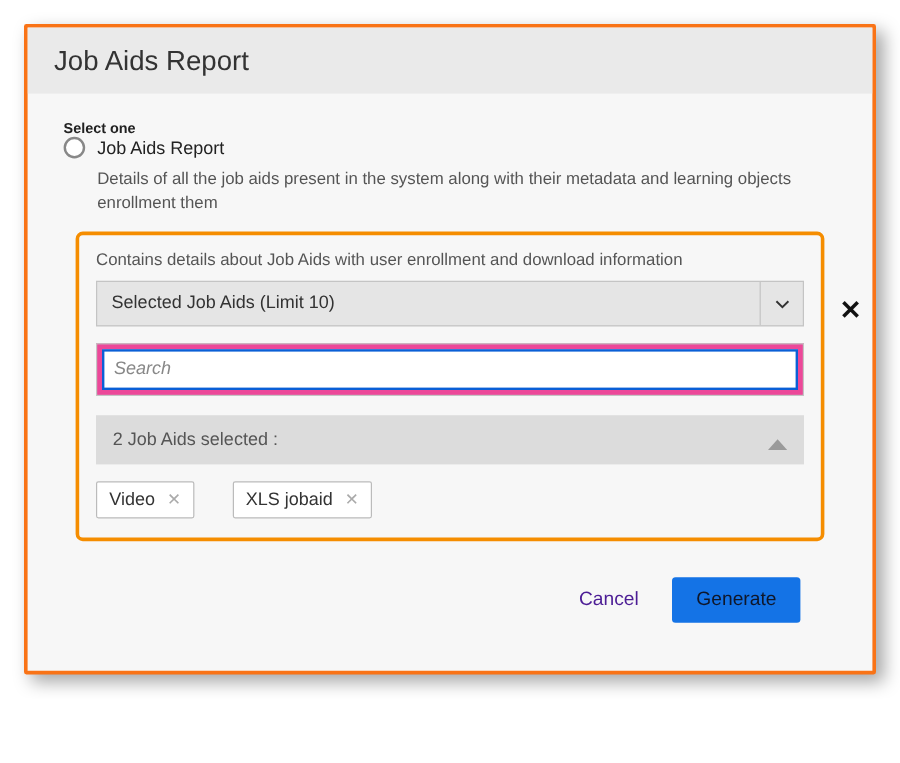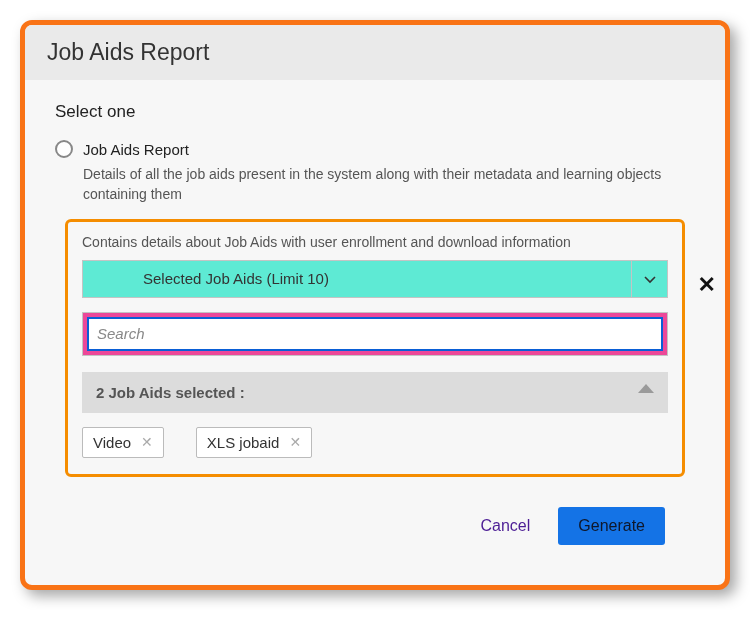--- a/index.html
+++ b/index.html
@@ -12,41 +12,41 @@
       background: #fff;
       padding: 20px;
     }
     .modal-wrap {
       width: 710px;
       margin: 0 auto;
       position: relative;
     }
     .modal {
       background: #f7f7f7;
-      border: 5px solid #f97316;
-      border-radius: 12px;
+      border: 3px solid #f97316;
+      border-radius: 2px;
       box-shadow: 6px 6px 14px rgba(0,0,0,0.35);
       overflow: hidden;
     }
     .modal-title-bar {
       background: #eaeaea;
       padding: 14px 22px;
     }
     .modal-title {
       font-size: 23px;
       font-weight: 400;
       color: #333;
     }
     .modal-body {
       padding: 22px 30px 18px 30px;
     }
     .subheading {
-      font-size: 17px;
+      font-size: 12px;
       color: #222;
-      margin-bottom: 18px;
+      font-weight: bold;
     }
     .radio-row {
       display: flex;
       align-items: center;
       gap: 10px;
       margin-bottom: 6px;
     }
     .radio {
       width: 18px;
       height: 18px;
@@ -96,24 +96,23 @@
       cursor: pointer;
     }
     .panel-desc {
       font-size: 14px;
       color: #555;
       margin-bottom: 10px;
     }
     .select-box {
       display: flex;
       border: 1px solid #c4c4c4;
-      background: #5eead4;
+      background: #e5e5e5;
       height: 38px;
       margin-bottom: 14px;
-      padding-left: 48px;
     }
     .select-box-label {
       flex: 1;
       padding: 8px 12px;
       font-size: 15px;
       color: #333;
       display: flex;
       align-items: center;
     }
     .select-box-caret {
@@ -142,24 +141,23 @@
       color: #888;
     }
     .search-input::placeholder {
       color: #888;
       font-style: italic;
     }
     .selected-bar {
       background: #dcdcdc;
       padding: 12px 14px;
       display: flex;
-      align-items: flex-start;
+      align-items: flex-end;
       justify-content: space-between;
       margin-bottom: 14px;
-      font-weight: bold;
     }
     .selected-bar-text {
       font-size: 15px;
       color: #555;
     }
     .collapse-tri {
       width: 0;
       height: 0;
       border-left: 8px solid transparent;
       border-right: 8px solid transparent;
@@ -222,21 +220,21 @@
     </div>
 
     <div class="modal-body">
 
       <div class="subheading">Select one</div>
 
       <div class="radio-row">
         <span class="radio"></span>
         <span class="radio-label">Job Aids Report</span>
       </div>
-      <div class="radio-desc">Details of all the job aids present in the system along with their metadata and learning objects containing them</div>
+      <div class="radio-desc">Details of all the job aids present in the system along with their metadata and learning objects enrollment them</div>
 
 
       <div class="highlight-panel">
 
         <span class="close-x">✕</span>
 
         <div class="panel-desc">Contains details about Job Aids with user enrollment and download information</div>
 
         <div class="select-box">
           <div class="select-box-label">Selected Job Aids (Limit 10)</div>

